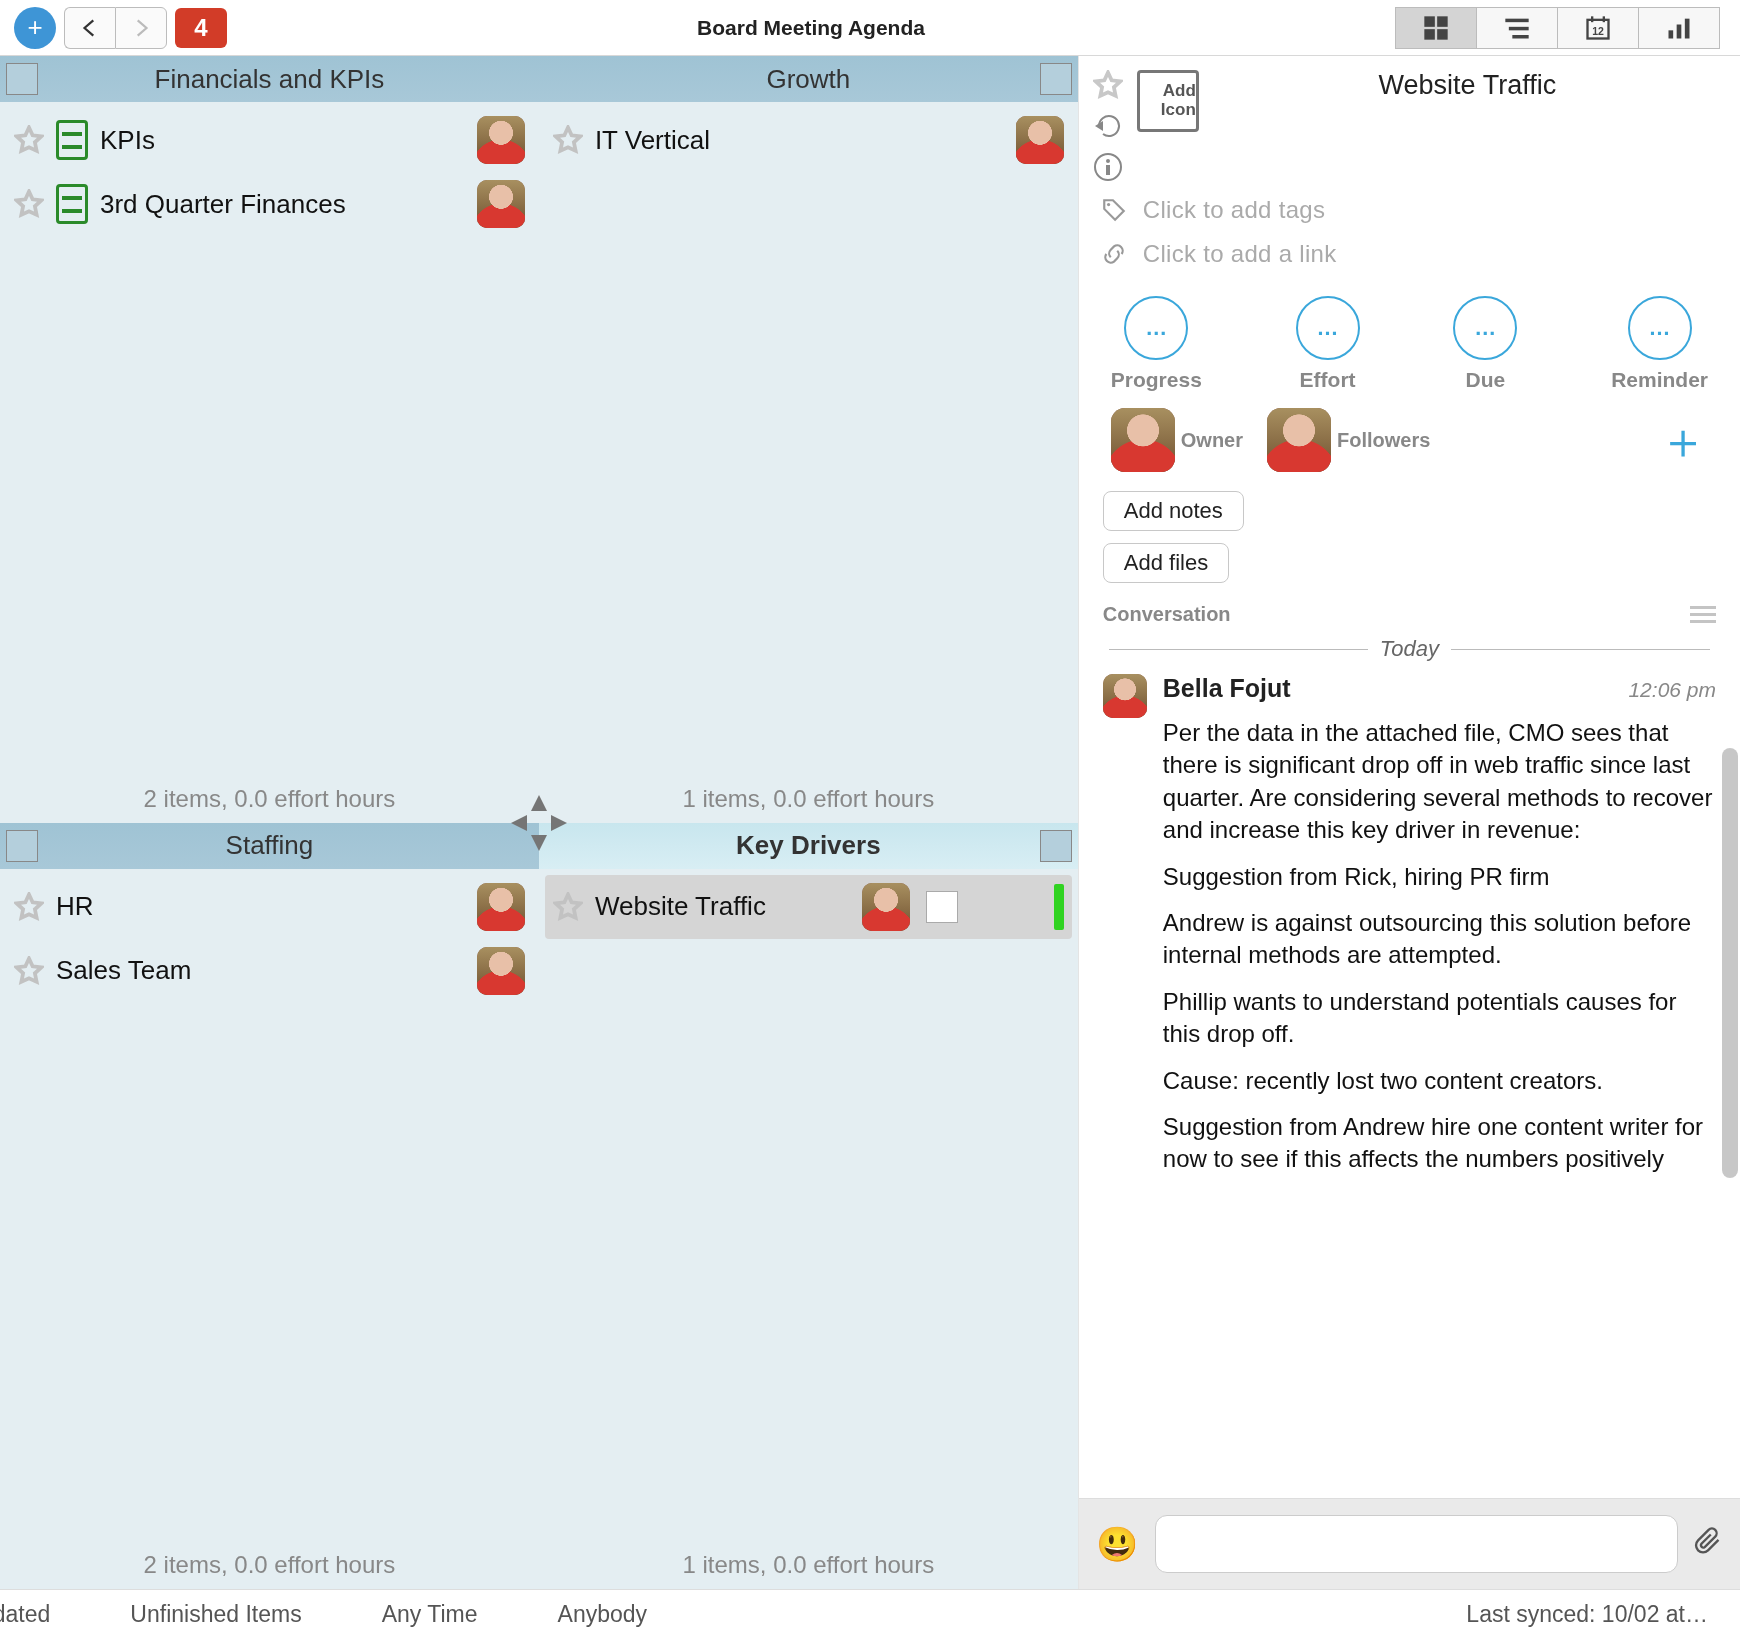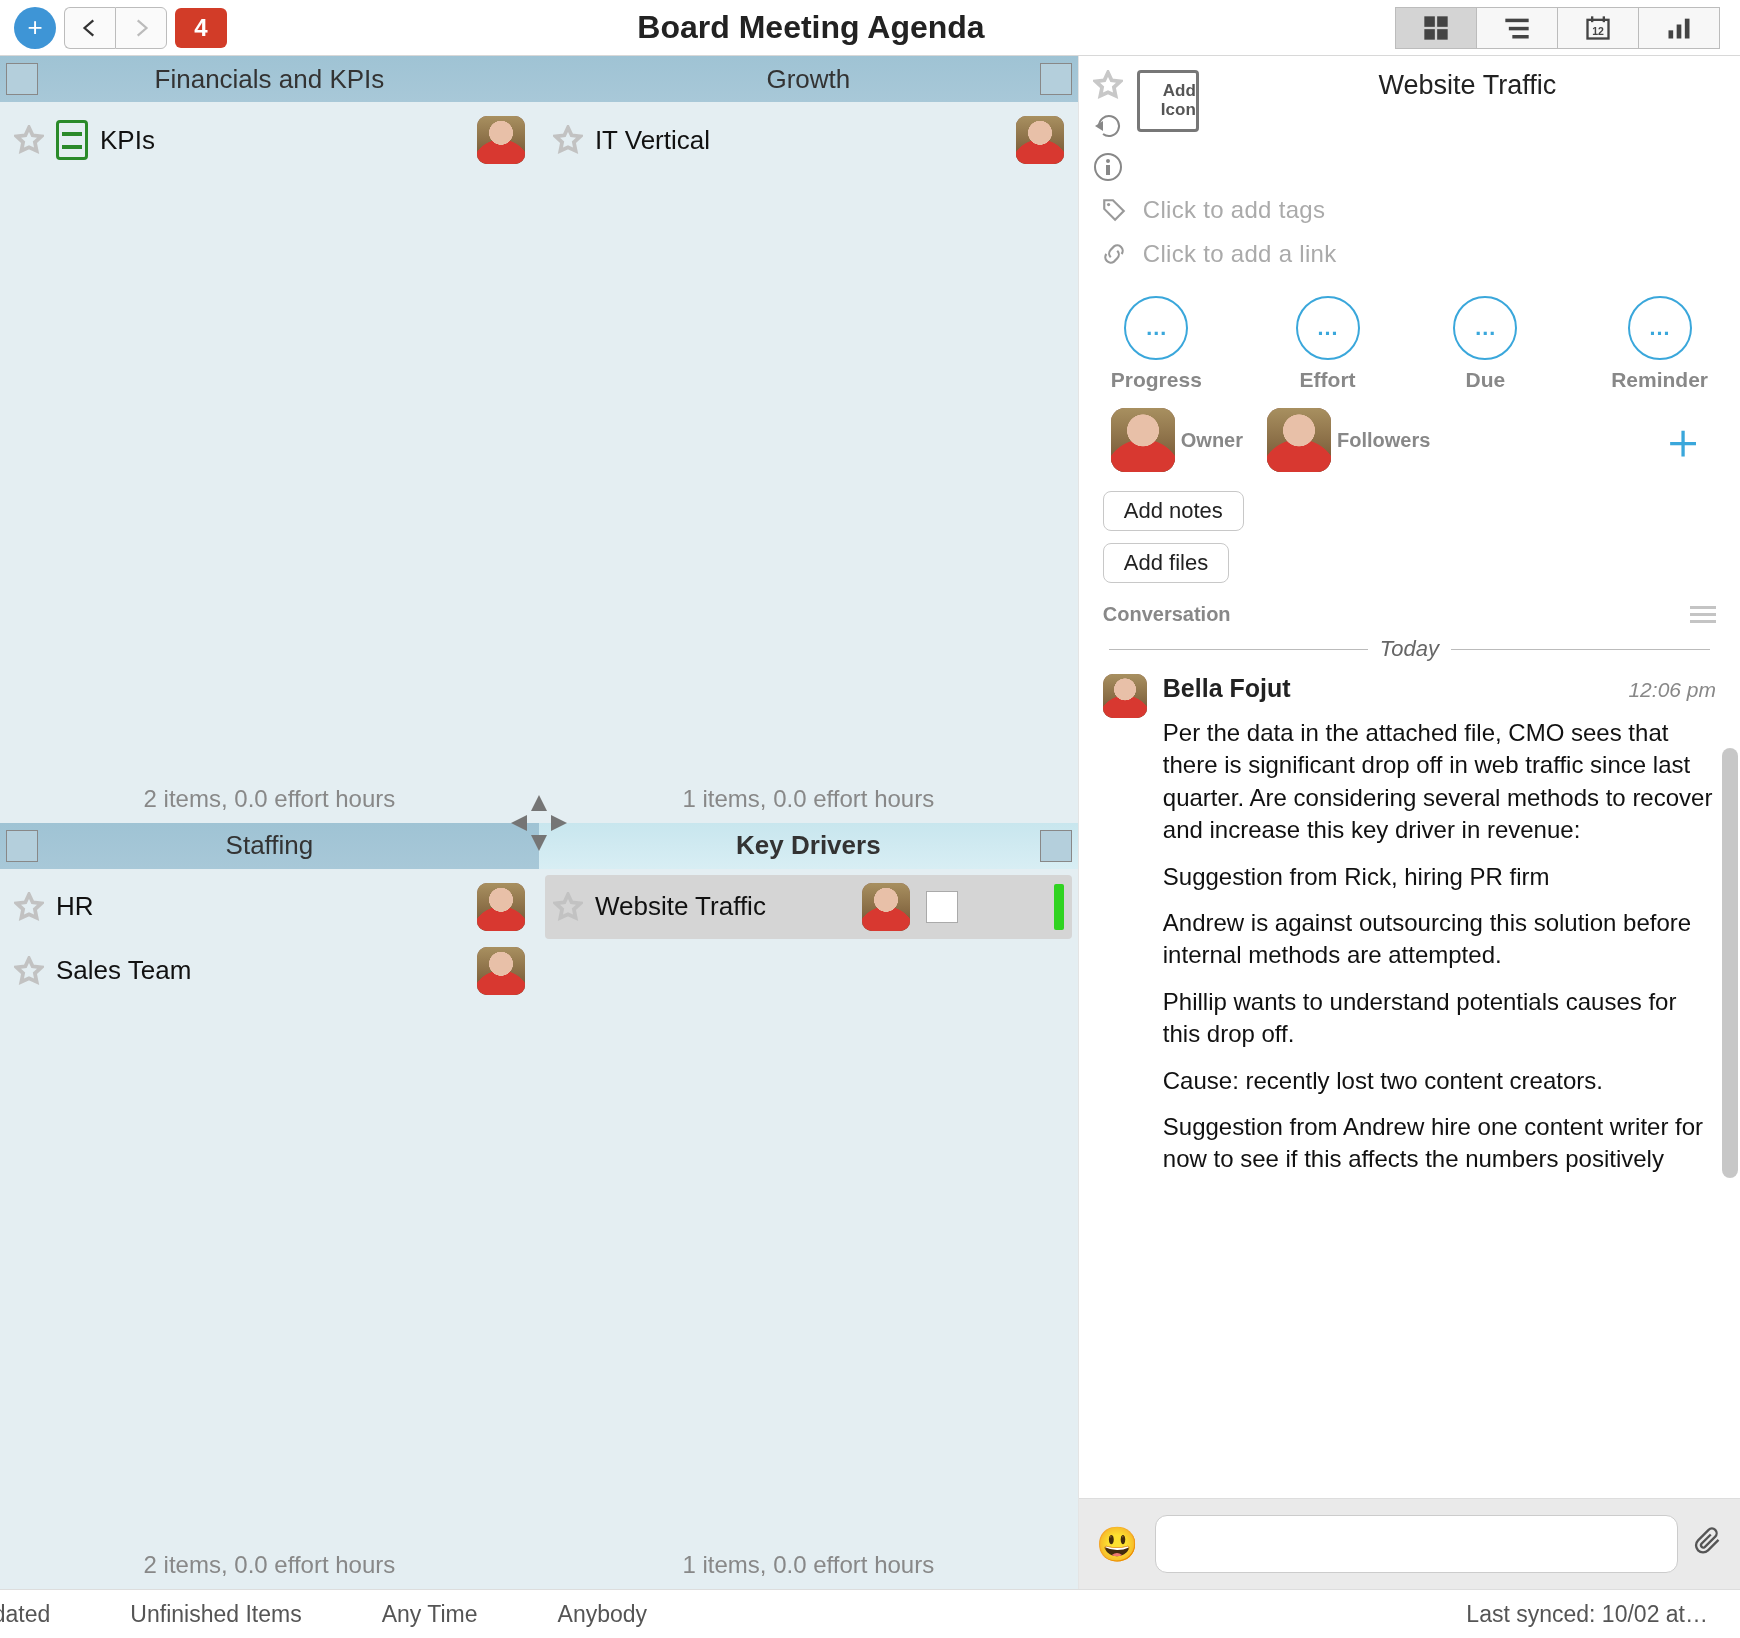--- a/index.html
+++ b/index.html
@@ -37,21 +37,21 @@
 .nav-btn {
   width: 50px; height: 40px; display:inline-flex; align-items:center; justify-content:center;
   border:1px solid #bcbcbc; background:#fafafa; color:#333;
 }
 .nav-btn.left { border-radius:6px 0 0 6px; border-right:none; }
 .nav-btn.right { border-radius:0 6px 6px 0; }
 .badge-count {
   width:52px; height:40px; background:#d23c28; color:#fff; border-radius:6px;
   display:flex; align-items:center; justify-content:center; font-size:24px; font-weight:700;
 }
-.topbar-title { flex:1; text-align:center; font-size:32px; font-weight:700; color:#222; }
+.topbar-title { flex:1; text-align:center; font-size:21px; font-weight:700; color:#222; }
 .viewbtns { display:flex; margin-right:20px; }
 .viewbtn {
   width:80px; height:40px; border:1px solid #bcbcbc; background:#f7f7f7;
   display:flex; align-items:center; justify-content:center; cursor:pointer;
 }
 .viewbtn + .viewbtn { border-left:none; }
 .viewbtn.active { background:#d4d4d4; }
 .viewbtn svg { width:28px; height:28px; fill:#444; }
 
 
@@ -279,20 +279,31 @@
         <div class="cards">
           <div class="card">
             <svg class="star" viewBox="0 0 24 24">
                 <path d="M12 2l2.9 6.3 6.9.8-5.1 4.7 1.4 6.8L12 17.8 5.9 20.6l1.4-6.8L2.2 9.1l6.9-.8z"></path>
               </svg>
             <div class="task-icon">
                 <span></span>
                 <span></span>
               </div>
             <span>KPIs</span>
+            <div class="avatar"></div>
+          </div>
+          <div class="card">
+            <svg class="star" viewBox="0 0 24 24">
+                <path d="M12 2l2.9 6.3 6.9.8-5.1 4.7 1.4 6.8L12 17.8 5.9 20.6l1.4-6.8L2.2 9.1l6.9-.8z"></path>
+              </svg>
+            <div class="task-icon">
+                <span></span>
+                <span></span>
+              </div>
+            <span>3rd Quarter Finances</span>
             <div class="avatar"></div>
           </div>
         </div>
         <div class="quad-footer">2 items, 0.0 effort hours</div>
       </div>
 
       <div class="quad q1">
         <div class="col-hdr">
           <span>Growth</span>
           <div class="dotbox"></div>

